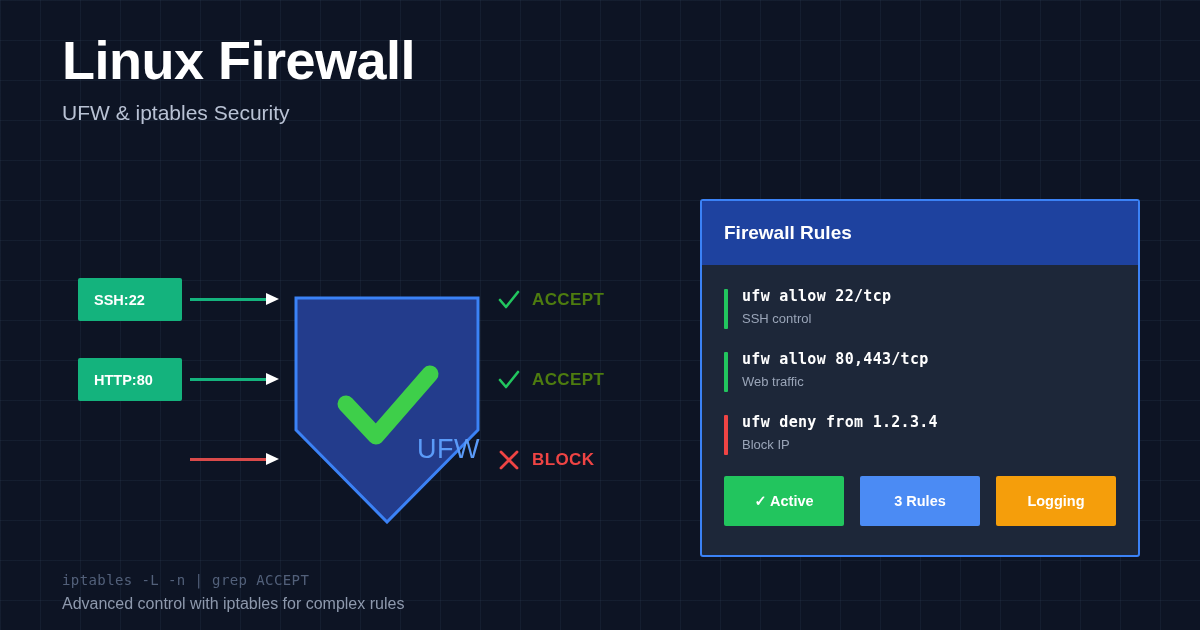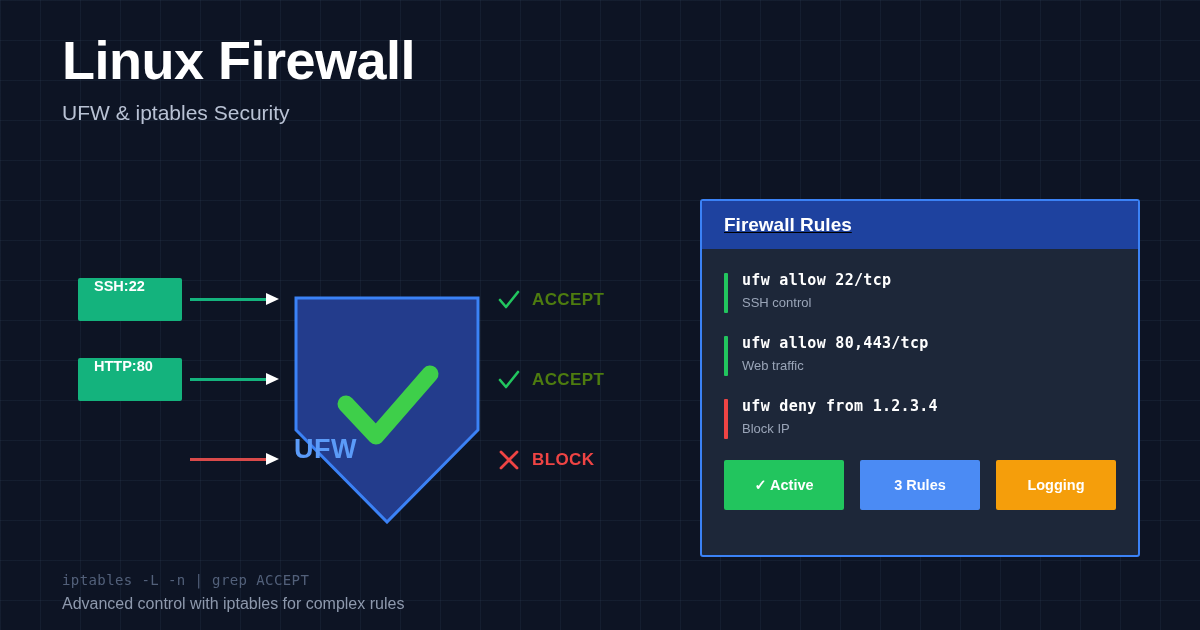--- a/index.html
+++ b/index.html
@@ -28,21 +28,21 @@
   }
   #subtitle {
     font-size:21px; color:#b9c2d4; margin-top:12px; font-weight:400;
   }
 
   
   #flow { position:absolute; left:0; top:0; width:700px; height:630px; }
 
   .traffic-box {
     position:absolute; width:104px; height:43px;
-    display:flex; 
+    display:flex; align-items:center;
     padding-left:16px;
     color:#ffffff; font-size:14.5px; font-weight:bold;
     border-radius:2px;
   }
   .tb-allow { background:#14b37d; }
   .tb-deny  { background:#ef4444; }
   #tb0 { left:78px; top:278px; }
   #tb1 { left:78px; top:358px; }
   #tb2 { left:78px; top:438px; }
 
@@ -58,22 +58,22 @@
     border-bottom:6px solid transparent;
     border-left:13px solid #ffffff;
   }
   .shaft-allow { background:#14b37d; }
   .shaft-deny  { background:#d94a4a; }
 
   
   #shield { position:absolute; left:294px; top:296px; width:186px; height:228px; }
   #shield svg { position:absolute; inset:0; }
   #ufw-label {
-    position:absolute; left:0; right:0; top:138px; text-align:left;
-    color:#5b9bf8; font-size:27px; font-weight:bold; letter-spacing:0.5px;
+    position:absolute; left:0; right:0; top:138px; text-align:right;
+    color:#5b9bf8; font-size:27px; font-weight:normal; letter-spacing:0.5px;
   }
 
   
   .verdict {
     position:absolute; left:497px;
     display:flex; align-items:center; gap:11px;
     font-size:17px; font-weight:bold; letter-spacing:0.4px;
   }
   #vd0 { top:288px; }
   #vd1 { top:368px; }
@@ -92,22 +92,22 @@
     font-size:16px; color:#8e99ad; margin-top:7px;
   }
 
   
   #panel {
     position:absolute; left:700px; top:199px; width:440px; height:358px;
     border:2px solid #3b82f6; border-radius:3px;
     background:#1d2739; overflow:hidden;
   }
   #panel-header {
-    height:48px; background:#1e429f;
-    display:flex; align-items:center; padding-left:22px;text-decoration:underline;
+    height:64px; background:#1e429f;
+    display:flex; align-items:center; padding-left:22px;
   }
   #panel-title { color:#ffffff; font-size:19px; font-weight:bold; }
   #panel-body { padding:22px 22px 11px 22px; }
 
   .rule { position:relative; padding-left:18px; margin-bottom:24px; }
   .rule .bar {
     position:absolute; left:0; top:2px; width:4px; height:40px; border-radius:1px;
   }
   .bar-allow { background:#22c55e; }
   .bar-deny  { background:#ef4444; }

